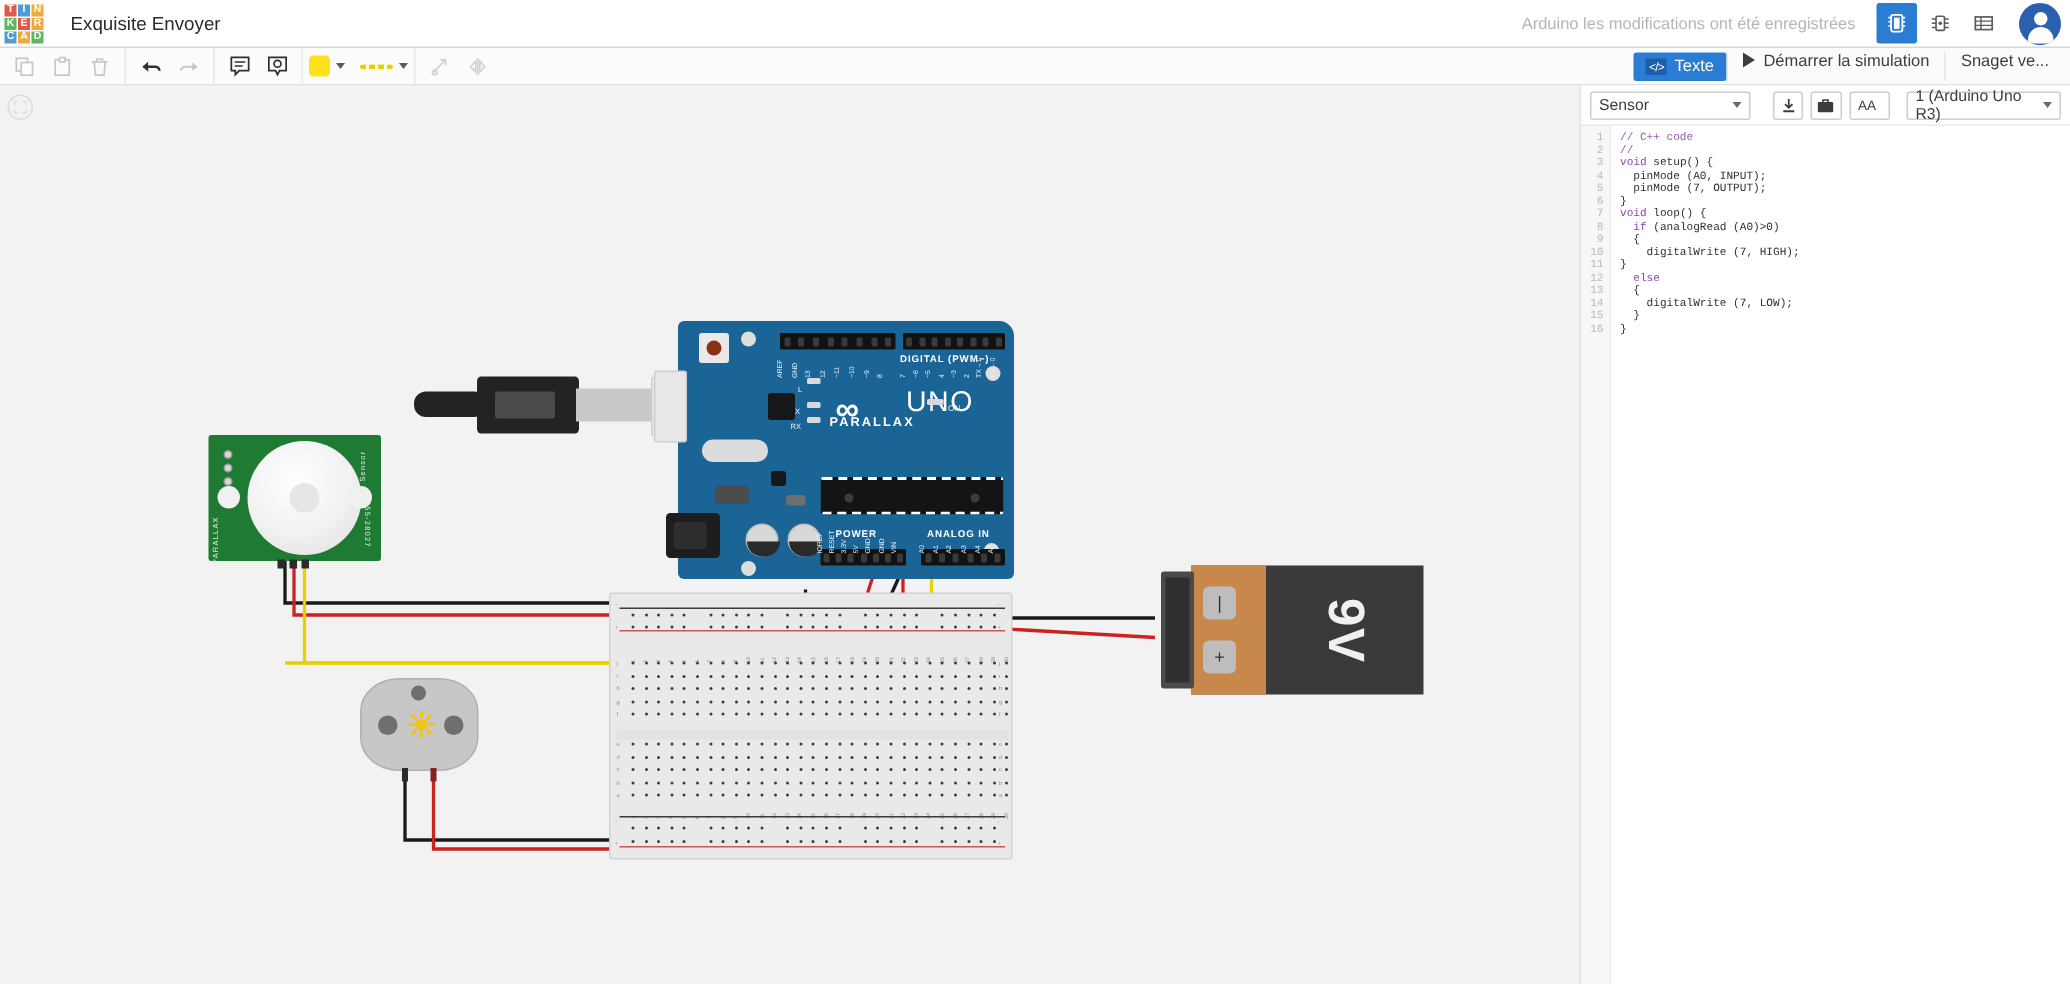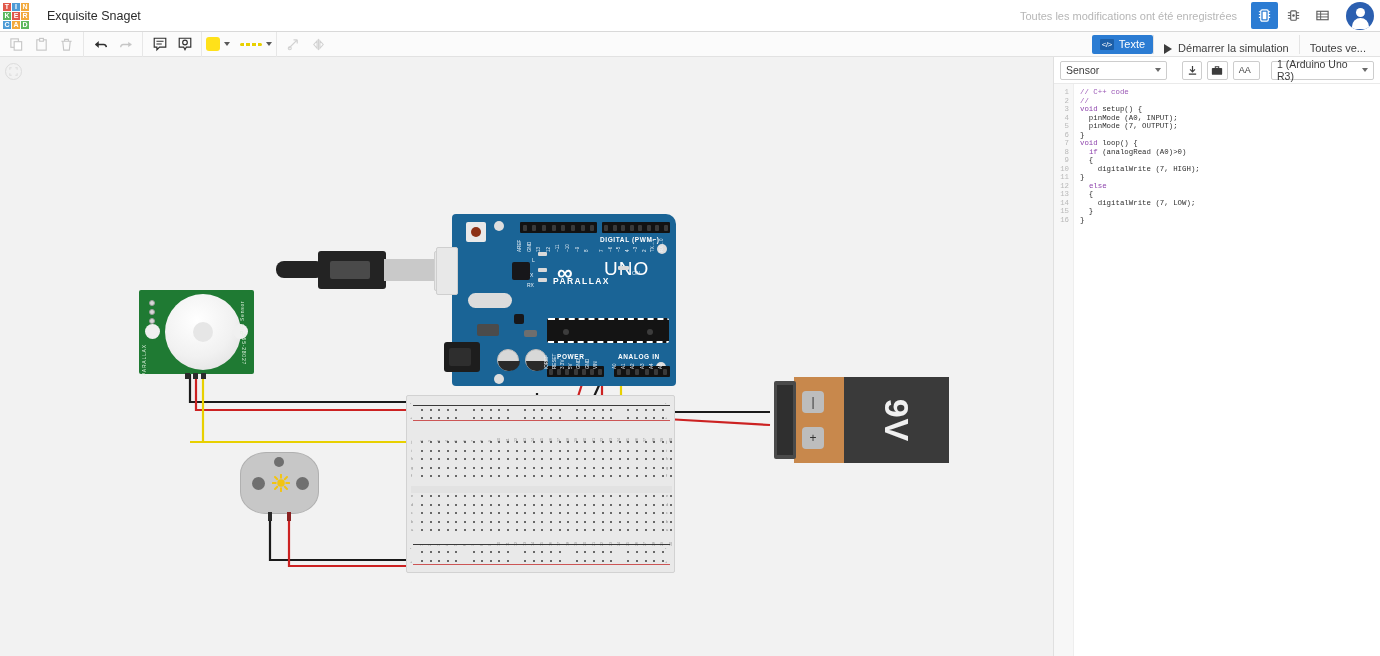--- a/index.html
+++ b/index.html
@@ -52,21 +52,21 @@
     margin-left:4px; }
   .wire-style { width:22px; height:3px; background:#e8d000; border-radius:2px;
     background-image:repeating-linear-gradient(90deg,#e8d000 0 4px,#fff 4px 6px); }
   .tb-right { margin-left:auto; display:flex; align-items:center;
     height:25px; padding-right:4px; }
   .btn-code { display:flex; align-items:center; gap:5px; height:19px;
     background:#2b7cd3; color:#fff; border-radius:2px; padding:0 8px;
     font-size:11px; }
   .btn-code .cbox { font-size:8px; background:#1c5fa8; border-radius:1px;
     padding:1px 2px; letter-spacing:-0.5px; }
-  .btn-plain { display:flex; align-items:flex-end; gap:6px; height:19px;
+  .btn-plain { display:flex; align-items:flex-start; gap:6px; height:19px;
     color:#3d3d3d; font-size:11px; padding:0 10px; border-left:1px solid #e4e4e4; }
   .play { width:0;height:0;border-top:5px solid transparent;
     border-bottom:5px solid transparent;border-left:8px solid #3d3d3d; }
 
   
   .canvas { position:absolute; left:0; top:57px; width:1053px; height:599px;
     background:#f2f2f2; overflow:hidden; }
   .fitview { position:absolute; left:5px; top:6px; width:17px;height:17px;
     border-radius:50%; border:1.5px solid #dcdcdc; display:flex;
     align-items:center; justify-content:center; color:#dcdcdc; font-size:9px; }
@@ -218,23 +218,23 @@
         <span style="background: rgb(224, 88, 74);">T</span>
         <span style="background: rgb(79, 156, 214);">I</span>
         <span style="background: rgb(242, 169, 59);">N</span>
         <span style="background: rgb(92, 184, 92);">K</span>
         <span style="background: rgb(224, 88, 74);">E</span>
         <span style="background: rgb(242, 169, 59);">R</span>
         <span style="background: rgb(79, 156, 214);">C</span>
         <span style="background: rgb(242, 169, 59);">A</span>
         <span style="background: rgb(92, 184, 92);">D</span>
       </div>
-    <div class="doc-title">Exquisite Snaget</div>
+    <div class="doc-title">Exquisite Envoyer</div>
     <div class="header-right">
-      <div class="saved-msg">Toutes les modifications ont été enregistrées</div>
+      <div class="saved-msg">Arduino les modifications ont été enregistrées</div>
 
       <div class="hdr-btn active">
         <svg width="15" height="15" viewBox="0 0 16 16">
           <rect x="4" y="2" width="8" height="12" rx="1.5" fill="none" stroke="#fff" stroke-width="1.3"></rect>
           <rect x="6" y="4" width="4" height="8" fill="#fff"></rect>
           <path d="M2 4h2M2 7h2M2 10h2M12 4h2M12 7h2M12 10h2" stroke="#fff" stroke-width="1.1"></path>
         </svg>
       </div>
       <div class="hdr-btn">
         <svg width="15" height="15" viewBox="0 0 16 16">
@@ -337,21 +337,21 @@
     <div class="tb-right">
       <div class="btn-code">
         <span class="cbox">&lt;/&gt;</span>
         <span>Texte</span>
       </div>
       <div class="btn-plain">
         <span class="play"></span>
         <span>Démarrer la simulation</span>
       </div>
       <div class="btn-plain">
-        <span>Toutes ve...</span>
+        <span>Snaget ve...</span>
       </div>
     </div>
   </div>
 
   <div class="canvas">
 
     <div class="fitview">
       <svg width="11" height="11" viewBox="0 0 12 12">
         <path d="M2 4V2h2M8 2h2v2M10 8v2H8M4 10H2V8" fill="none" stroke="#dcdcdc" stroke-width="1.1"></path>
       </svg>

